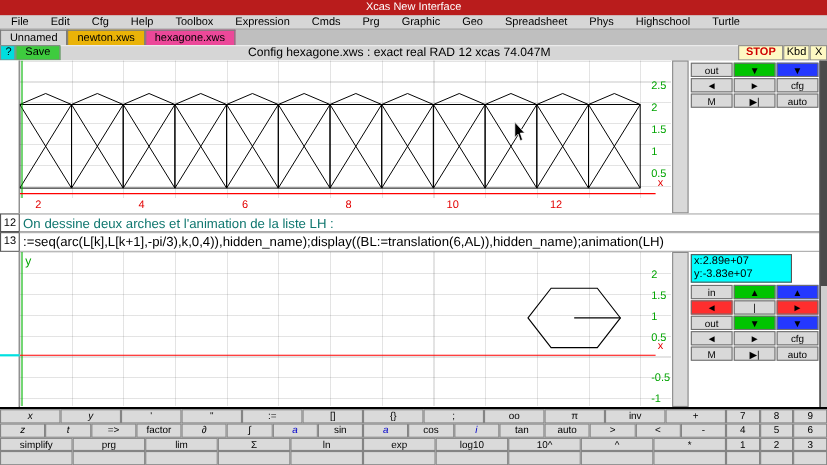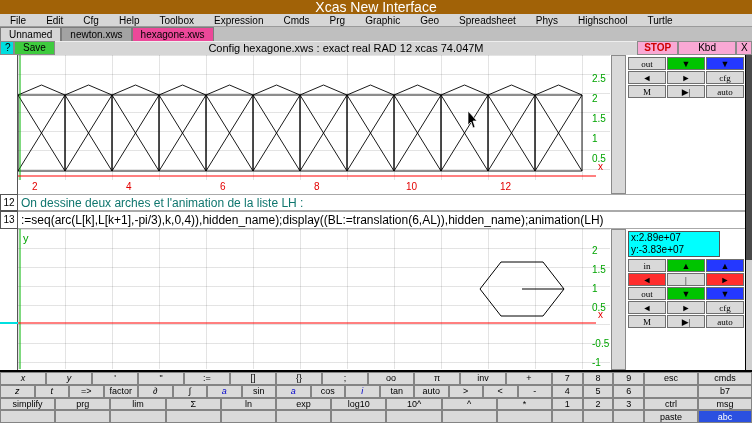--- a/index.html
+++ b/index.html
@@ -1,45 +1,45 @@
 <!DOCTYPE html>
 <html><head>
 <meta charset="utf-8">
 <style>
   * { margin:0; padding:0; box-sizing:border-box; }
   body { background:#888; }
   .screen { position:relative; width:752px; height:423px; background:#c9c9c9;
             font-family:"Liberation Sans", sans-serif; overflow:hidden; color:#000; }
 
   
-  .titlebar { position:absolute; top:0; left:0; right:0; height:14px; background:#a16207;
-              color:#fff; font-size:14px; line-height:14px; text-align:center; }
+  .titlebar { position:absolute; top:0; left:0; right:0; height:14px; background:#b91c1c;
+              color:#fff; font-size:10px; line-height:14px; text-align:center; }
 
   
   .menubar { position:absolute; top:14px; left:0; right:0; height:13px; background:#d6d6d6;
              border-bottom:1px solid #9a9a9a; display:flex; align-items:center; font-size:10px; }
   .menu-item { padding:0 10px; white-space:nowrap; cursor:default; }
 
   
   .tabbar { position:absolute; top:27px; left:0; right:0; height:14px; background:#bfbfbf;
             display:flex; align-items:flex-start; font-size:10px; }
   .tab { height:14px; line-height:13px; padding:0 8px; border:1px solid #7c7c7c; border-bottom:none; }
   .tab-plain  { background:#d6d6d6; }
-  .tab-white  { background:#a3a3a3; }
+  .tab-white  { background:#eab308; }
   .tab-active { background:#ec4899; }
 
   
   .toolbar { position:absolute; top:41px; left:0; right:0; height:14px; background:#d6d6d6;
              display:flex; align-items:stretch; font-size:11px; }
-  .tbtn { border:1px solid #8a8a8a; background:#f9a8d4; font-size:10px; line-height:12px; padding:0 4px; }
+  .tbtn { border:1px solid #8a8a8a; background:#fef9c3; font-size:10px; line-height:12px; padding:0 4px; }
   .help  { background:#00dede; width:14px; }
   .save  { background:#3ecb3e; padding:0 8px; }
   .config { flex:1; text-align:center; font-size:11px; line-height:13px; border-top:1px solid #eee; }
   .stop { color:#cf0000; font-weight:bold; padding:0 6px; }
-  .kbdb { padding:0 19px; }
+  .kbdb { padding:0 2px; }
   .closex { width:16px; }
 
   
   .session { position:absolute; top:55px; left:0; right:0; height:315px; background:#fff; }
   .vscroll { position:absolute; right:0; top:0; width:7px; height:315px; background:#cfcfcf; border-left:1px solid #000; }
   .vthumb  { position:absolute; top:0; left:0; right:0; height:205px; background:#4a4a4a; }
 
   .g1row { position:absolute; top:0; left:0; right:7px; height:139px; }
   .g2row { position:absolute; top:174px; left:0; right:7px; height:141px; }
   .lmargin { position:absolute; left:0; top:0; width:18px; bottom:0; background:#fff; border-right:1px solid #555; }
@@ -68,21 +68,21 @@
   .xaxlab { position:absolute; color:#e30000; font-size:10px; }
   .g1 .xaxlab { left:580px; top:106px; }
   .g2 .xaxlab { left:580px; top:80px; }
   .yaxlab { position:absolute; left:5px; top:3px; color:#00a400; font-size:11px; }
 
   .gsplit { position:absolute; left:611px; top:0; width:15px; bottom:0;
             background:#d9d9d9; border:1px solid #8a8a8a; }
   .gpanel { position:absolute; left:628px; top:2px; width:117px; }
   .prow { display:flex; height:13px; margin-bottom:1px; }
   .pbtn { flex:1; margin-right:1px; border:1px solid #6f6f6f; background:#d9d9d9;
-          font-size:9px; line-height:10px; text-align:center; overflow:hidden;font-family:Liberation Serif, serif; }
+          font-size:9px; line-height:10px; text-align:center; overflow:hidden; }
   .greenbtn { background:#00c400; }
   .bluebtn  { background:#2438ff; }
   .redbtn   { background:#ff2e2e; }
   .coordbox { width:92px; height:26px; background:#00ffff; border:1px solid #555;
               font-size:10px; line-height:12px; padding-left:2px; margin-bottom:2px; }
 
   .textrow { position:absolute; left:0; right:7px; display:flex; background:#fff; }
   .t12 { top:139px; height:17px; }
   .t13 { top:156px; height:18px; }
   .lnum { width:18px; border:1px solid #555; background:#fff; font-size:10px;
@@ -364,33 +364,15 @@
             <button class="key"></button>
             <button class="key"></button>
           </div>
         <div class="knums">
             <button class="key"></button>
             <button class="key"></button>
             <button class="key"></button>
           </div>
       </div>
     </div>
-    <div class="kside">
-      <div class="ksrow">
-          <button class="key">esc</button>
-          <button class="key">cmds</button>
-        </div>
-      <div class="ksrow">
-          <button class="key"></button>
-          <button class="key">b7</button>
-        </div>
-      <div class="ksrow">
-          <button class="key">ctrl</button>
-          <button class="key">msg</button>
-        </div>
-      <div class="ksrow">
-          <button class="key">paste</button>
-          <button class="key abckey">abc</button>
-        </div>
-    </div>
   </div>
 
 </div>
 
 </body></html>

